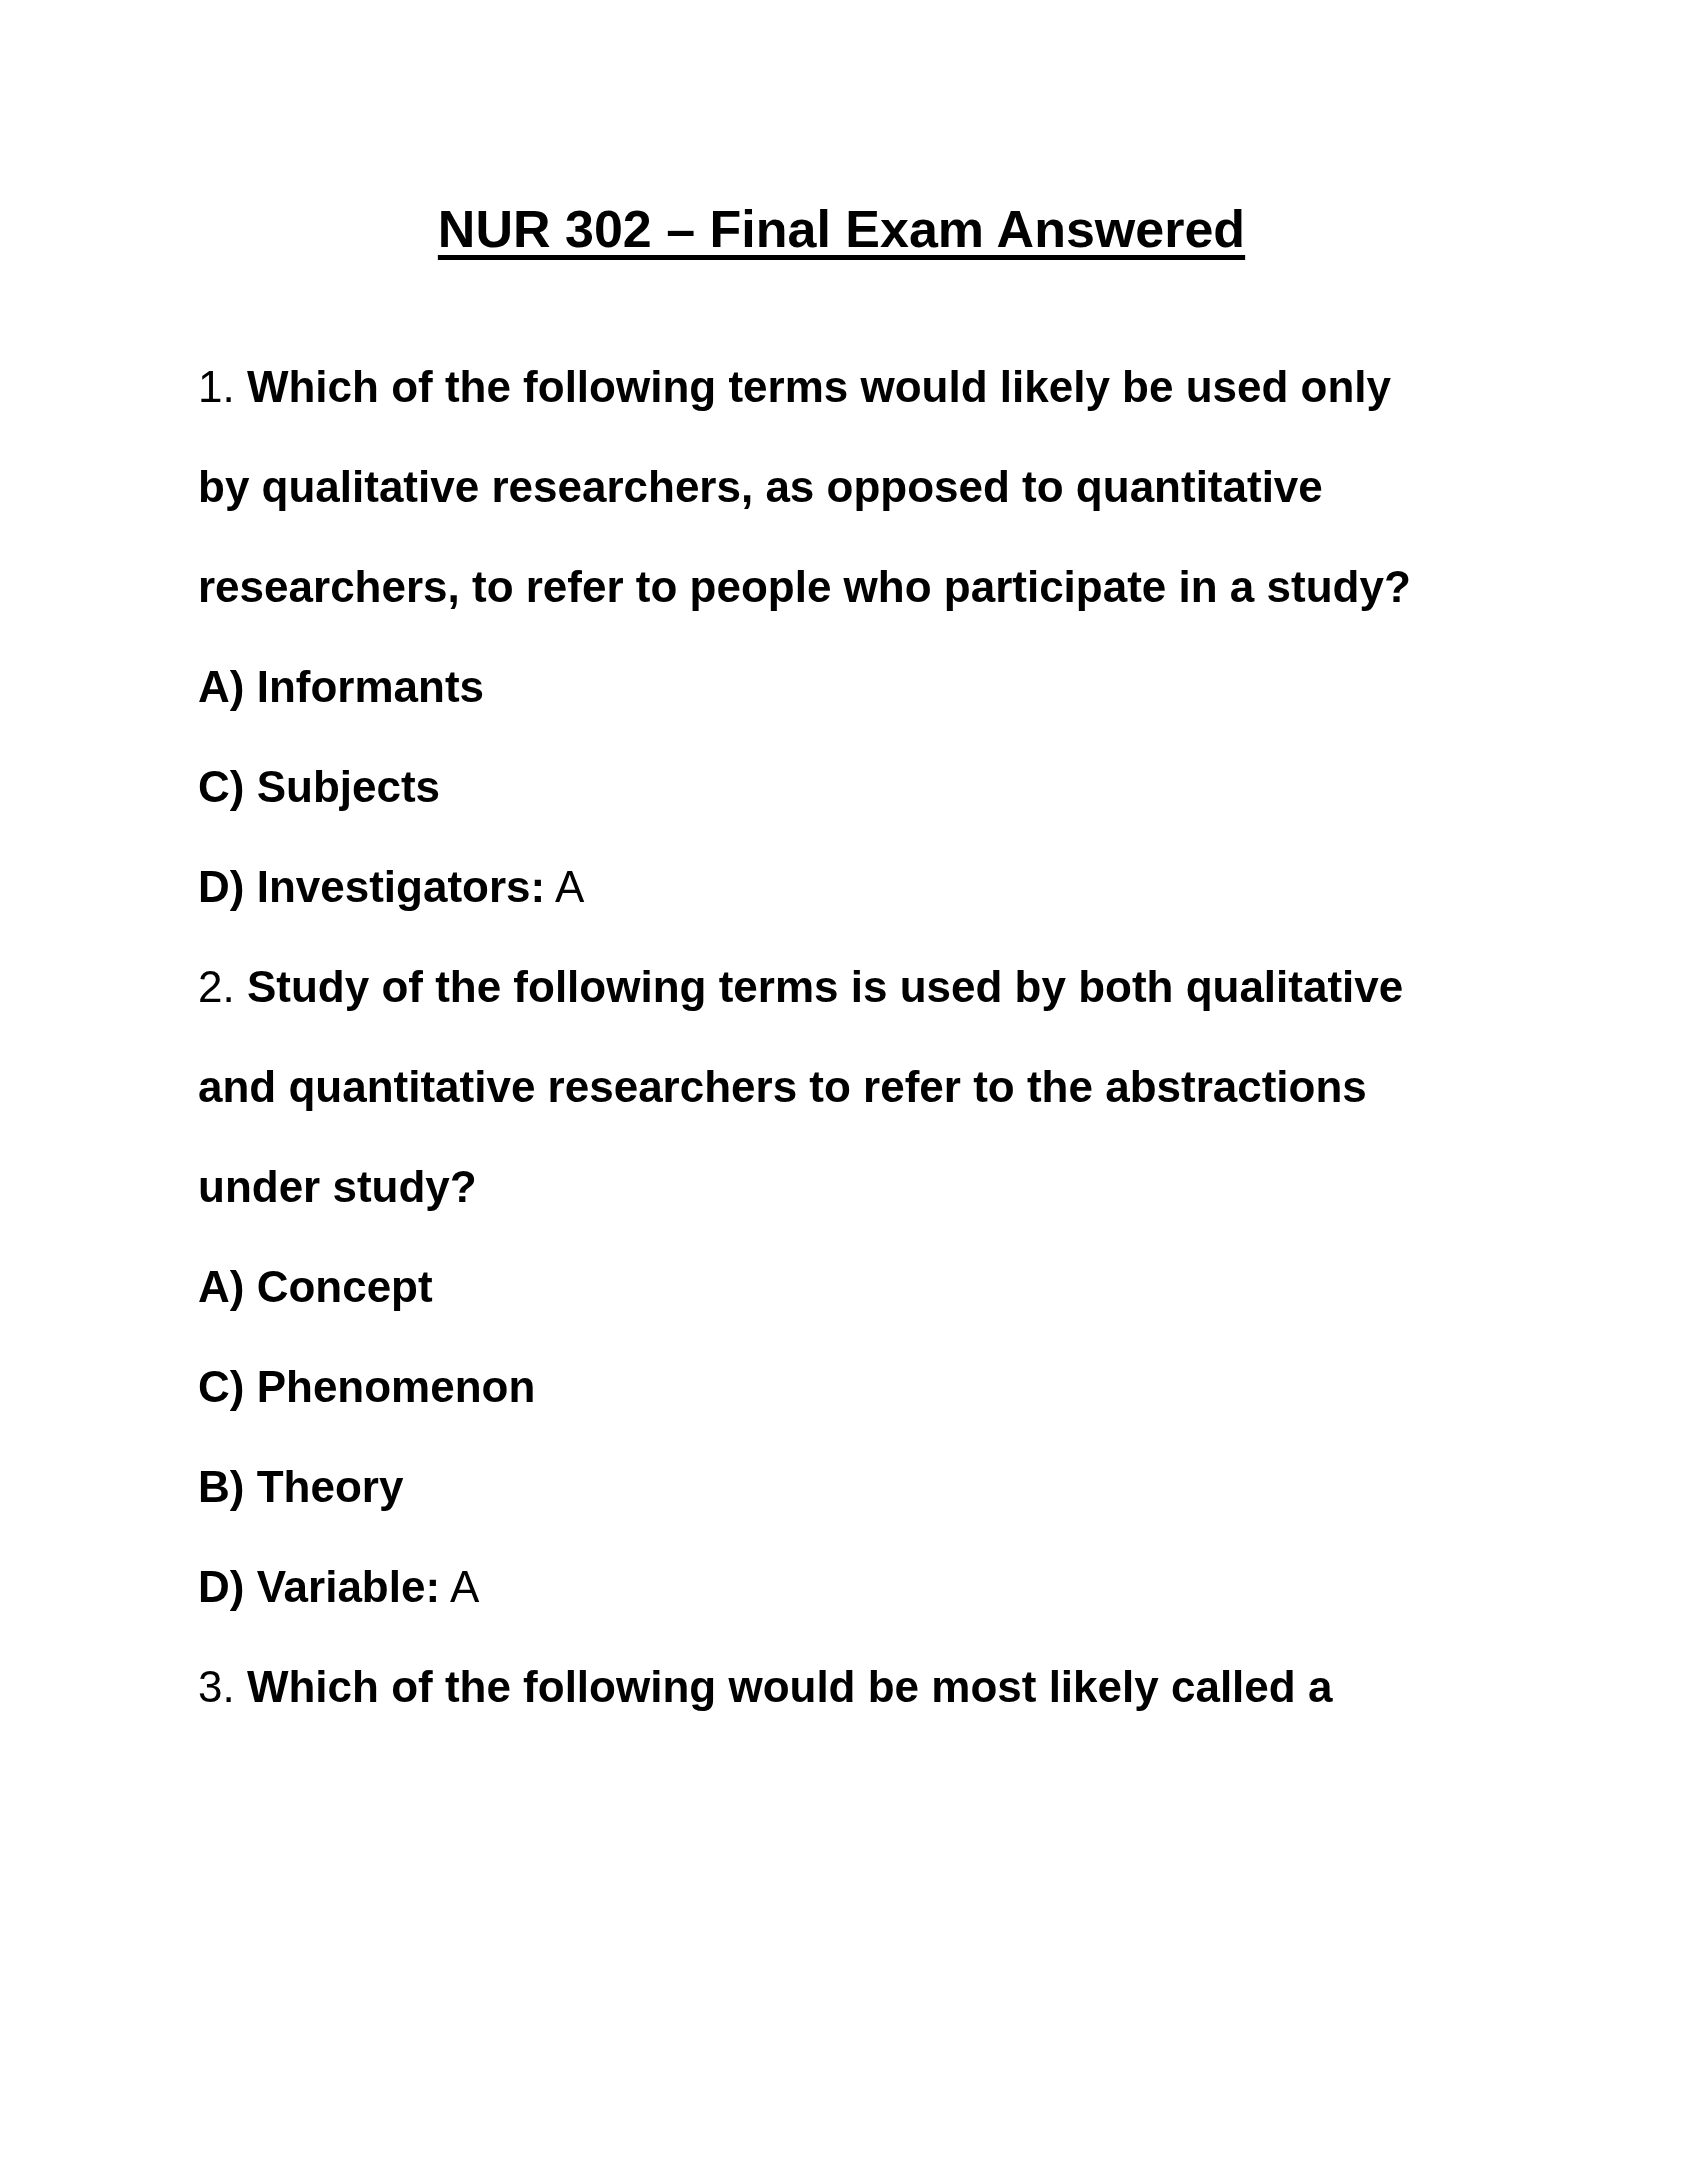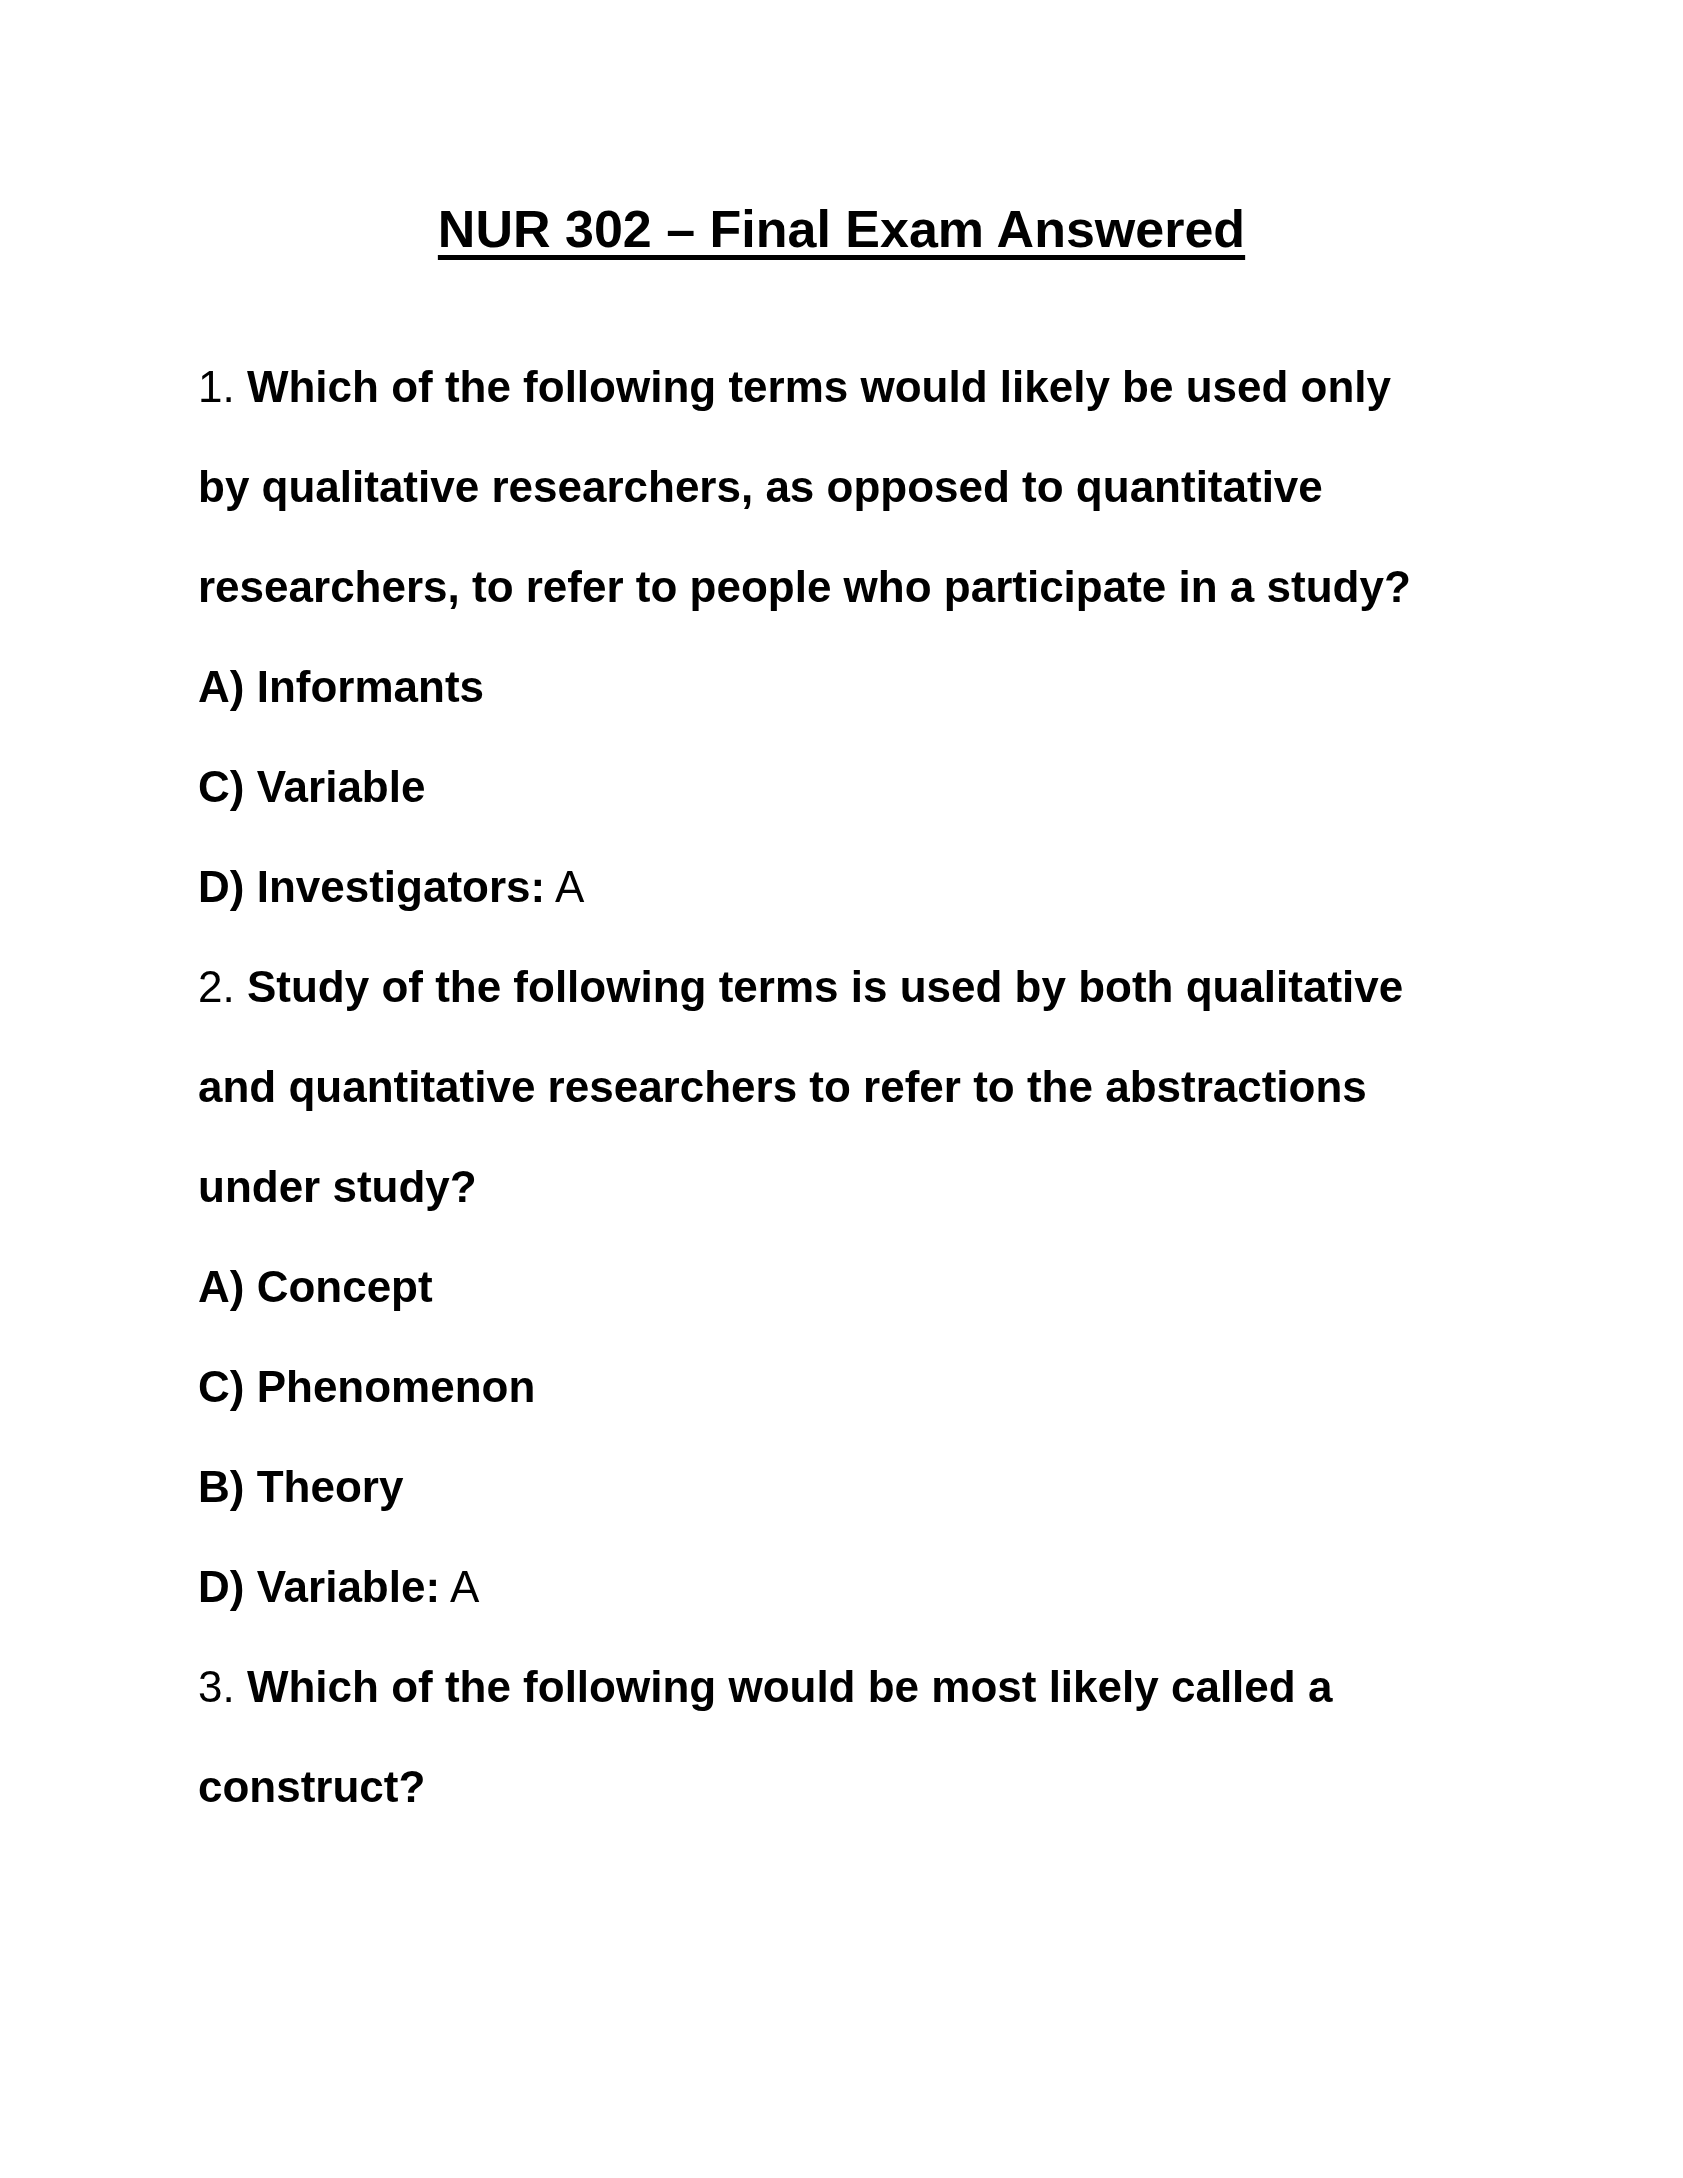--- a/index.html
+++ b/index.html
@@ -23,21 +23,21 @@
 <div class="body">
 
   <div>
     <div class="line">
       <span class="r">1.</span>
       <span class="b">Which of the following terms would likely be used only</span>
     </div>
     <div class="line b">by qualitative researchers, as opposed to quantitative</div>
     <div class="line b">researchers, to refer to people who participate in a study?</div>
     <div class="line b">A) Informants</div>
-    <div class="line b">C) Variable</div>
+    <div class="line b">C) Subjects</div>
     <div class="line">
       <span class="b">D) Investigators:</span>
       <span class="r">A</span>
     </div>
   </div>
 
   <div>
     <div class="line">
       <span class="r">2.</span>
       <span class="b">Study of the following terms is used by both qualitative</span>
@@ -51,17 +51,16 @@
       <span class="b">D) Variable:</span>
       <span class="r">A</span>
     </div>
   </div>
 
   <div>
     <div class="line">
       <span class="r">3.</span>
       <span class="b">Which of the following would be most likely called a</span>
     </div>
-    <div class="line b">construct?</div>
   </div>
 
 </div>
 
 
 </body></html>

